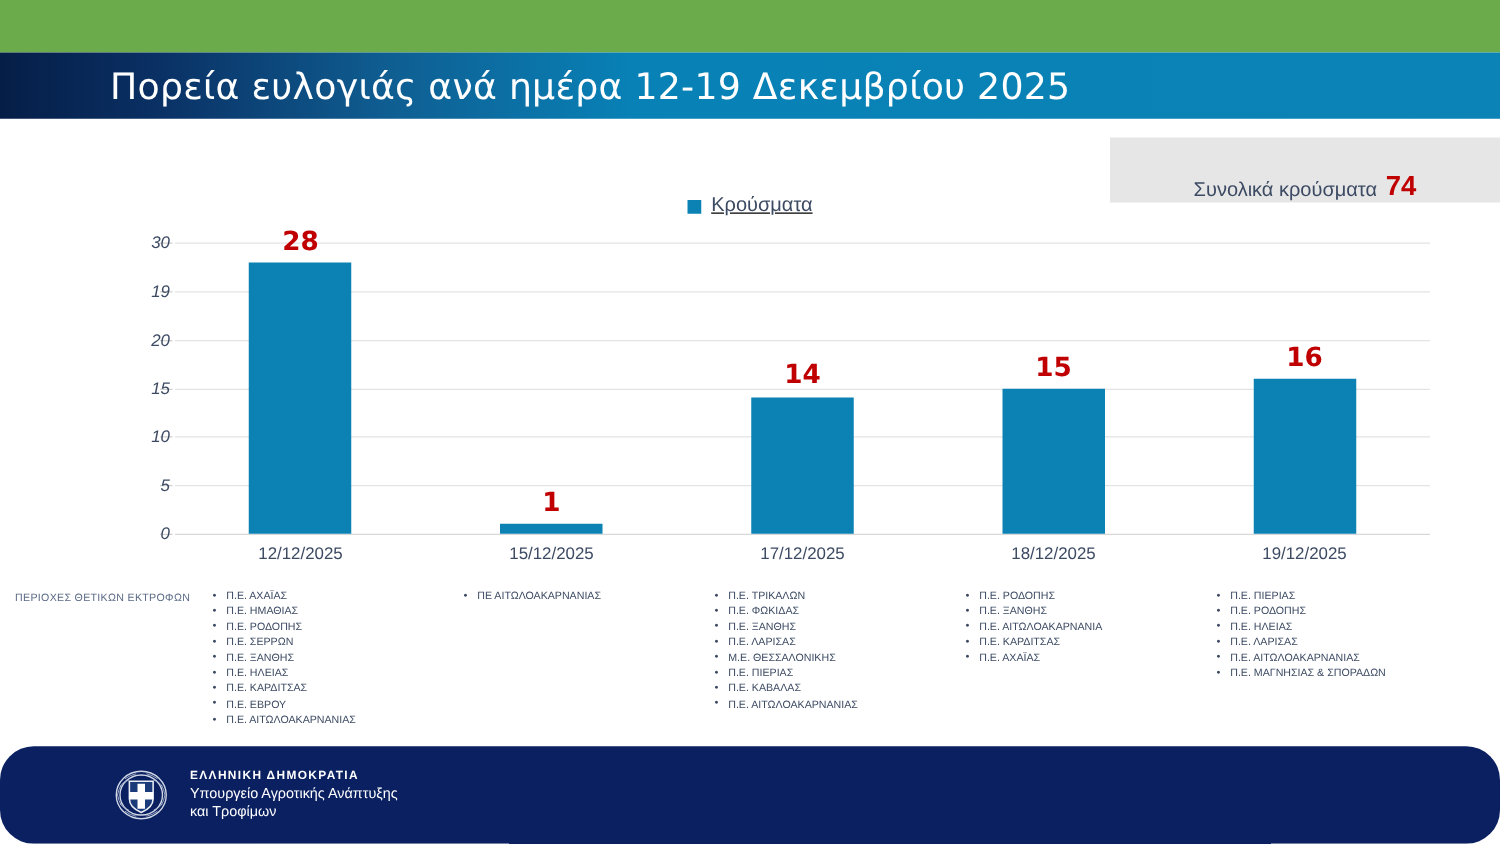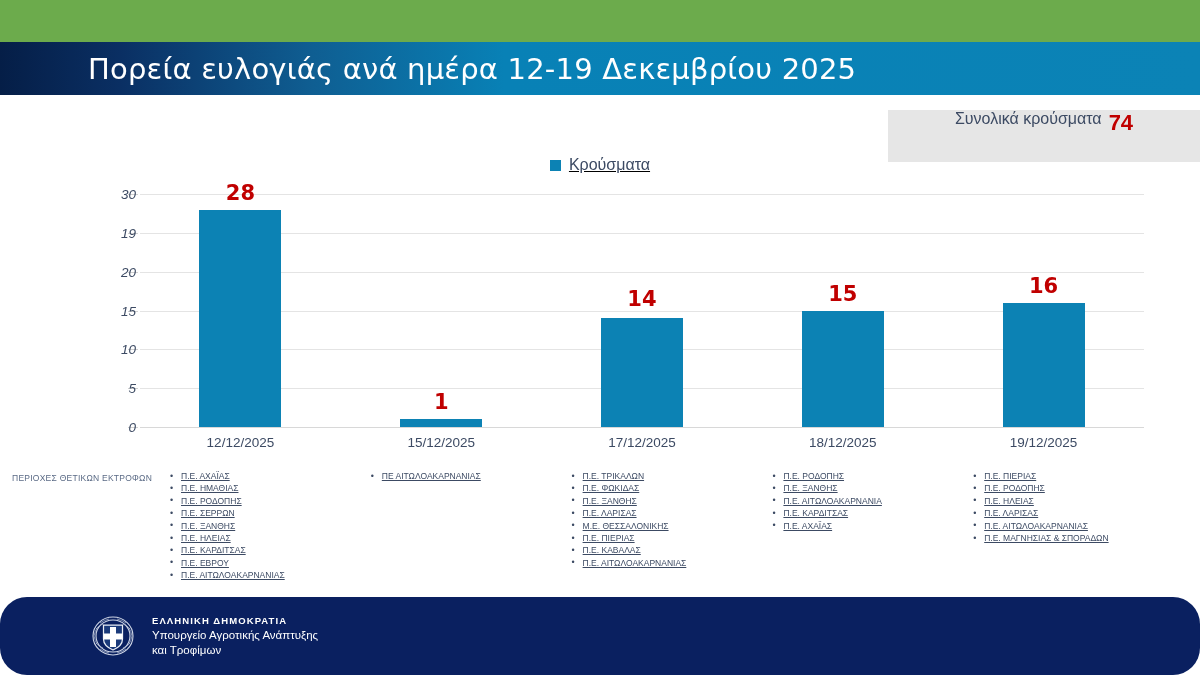--- a/index.html
+++ b/index.html
@@ -26,21 +26,21 @@
   .title-bar .title{
     color:#ffffff; font-size:29px; font-weight:400;
     letter-spacing:0.2px; margin-left:88px; white-space:nowrap;
     font-family:"DejaVu Sans","Liberation Sans",sans-serif;
   }
 
   
   .total-box{
     position:absolute; left:888px; top:110px; width:312px; height:52px;
     background:#e6e6e6;
-    display:flex; align-items:flex-start; justify-content:center;
+    display:flex; align-items:flex-end; justify-content:center;
   }
   .total-label{ color:#3c4a63; font-size:16px; }
   .total-value{ color:#c00000; font-size:22px; font-weight:700; margin-left:7px; }
 
   
   .legend{
     position:absolute; left:0; top:156px; width:1200px;
     display:flex; align-items:center; justify-content:center;text-decoration:underline;
   }
   .legend-swatch{ width:11px; height:11px; background:#0c82b4; display:inline-block; }
@@ -87,21 +87,21 @@
   .regions-title{
     position:absolute; left:12px; top:3px; width:150px;
     color:#5a6a85; font-size:8.5px; letter-spacing:0.25px;
   }
   .region-cols{
     position:absolute; left:140px; top:0; width:1004px; display:flex;
   }
   .region-col{ flex:1; padding-left:30px; }
   .region-item{
     color:#3c4a63; font-size:8.5px; line-height:12.4px;
-    position:relative; padding-left:11px; white-space:nowrap;text-decoration:underline;
+    position:relative; padding-left:11px; white-space:nowrap;
   }
   .region-item::before{
     content:"•"; position:absolute; left:0; top:-0.5px; color:#3c4a63; font-size:9px;
   }
 
   
   .footer{
     position:absolute; left:0; top:597px; width:1200px; height:78px;
     background:#0a2060;
     border-radius:27px;

